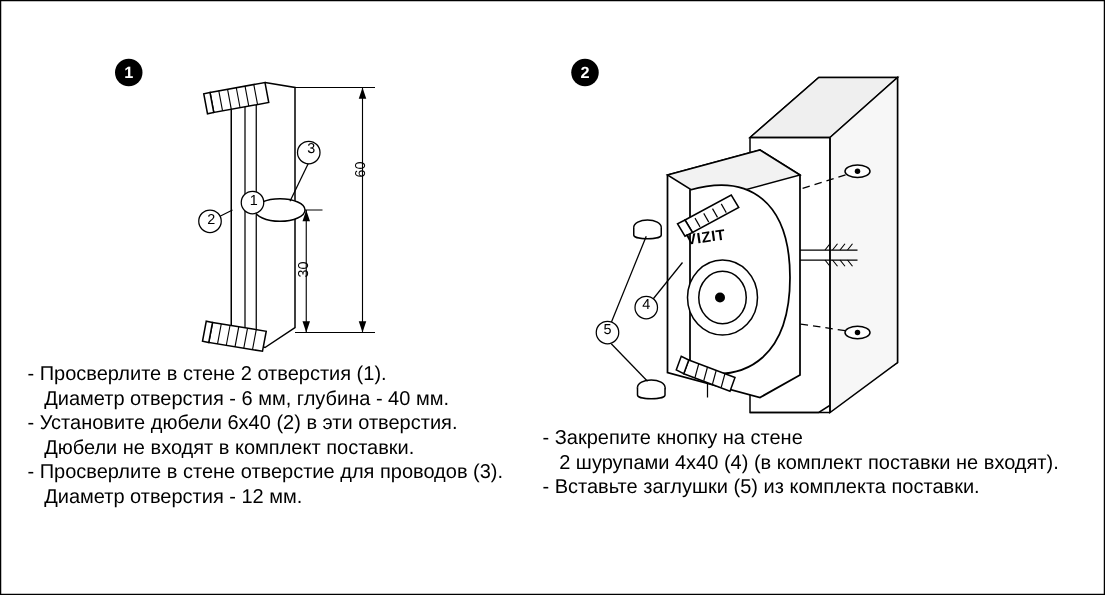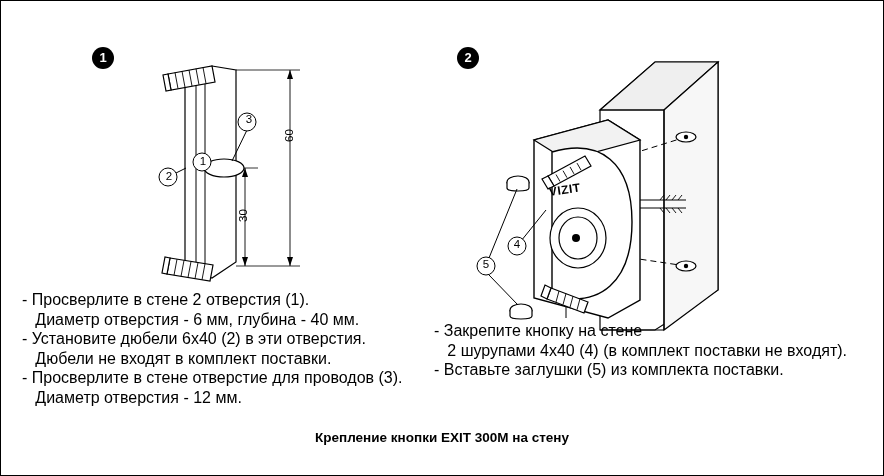--- a/index.html
+++ b/index.html
@@ -40,21 +40,21 @@
   .badge-1 { left: 92px; top: 47px; }
   .badge-2 { left: 457px; top: 47px; }
 
   .instr {
     position: absolute;
     font-size: 16px;
     line-height: 19.5px;
     white-space: pre;
   }
   .instr-left { left: 22px; top: 290px; }
-  .instr-right { left: 434px; top: 321px; }
+  .instr-right { left: 434px; top: 341px; }
 
   .caption {
     position: absolute;
     left: 0;
     top: 430px;
     width: 884px;
     text-align: center;
     font-size: 13.5px;
     font-weight: bold;
   }
@@ -249,14 +249,13 @@
   <div class="instr instr-left">- Просверлите в стене 2 отверстия (1).
    Диаметр отверстия - 6 мм, глубина - 40 мм.
 - Установите дюбели 6х40 (2) в эти отверстия.
    Дюбели не входят в комплект поставки.
 - Просверлите в стене отверстие для проводов (3).
    Диаметр отверстия - 12 мм.</div>
   <div class="instr instr-right">- Закрепите кнопку на стене
    2 шурупами 4х40 (4) (в комплект поставки не входят).
 - Вставьте заглушки (5) из комплекта поставки.</div>
 
-  <div class="caption">Крепление кнопки EXIT 300M на стену</div>
 </div>
 
 </body></html>

